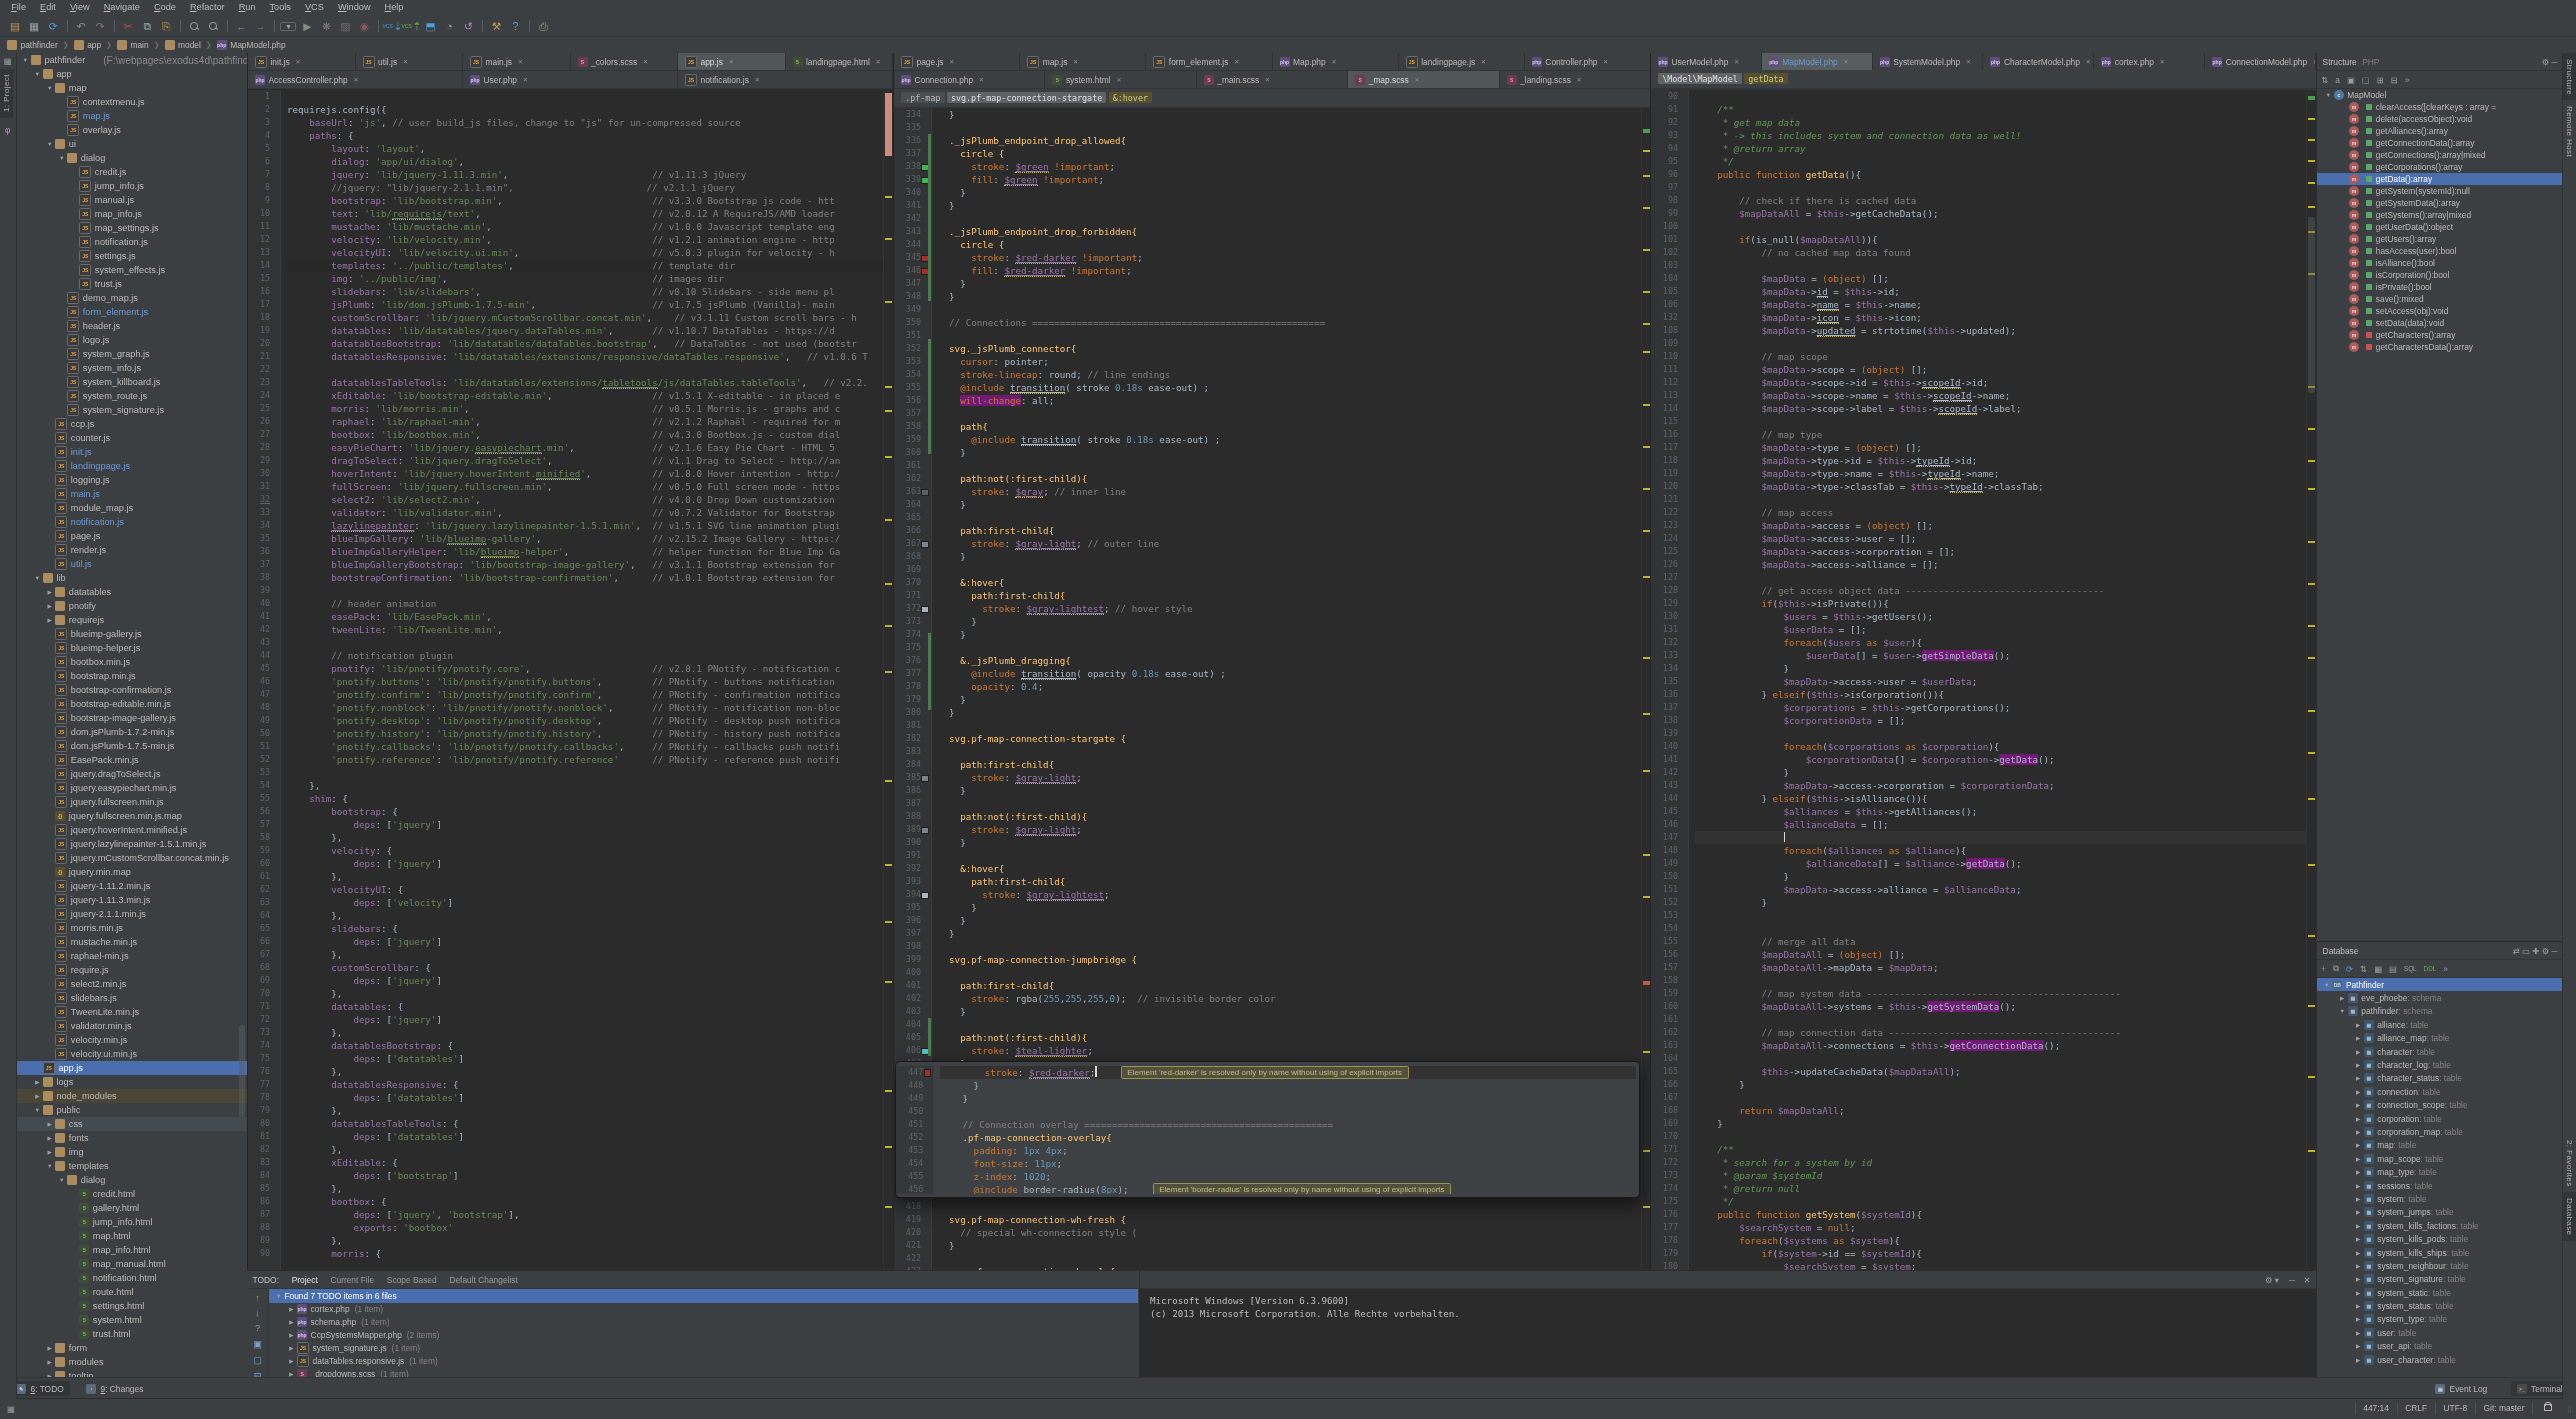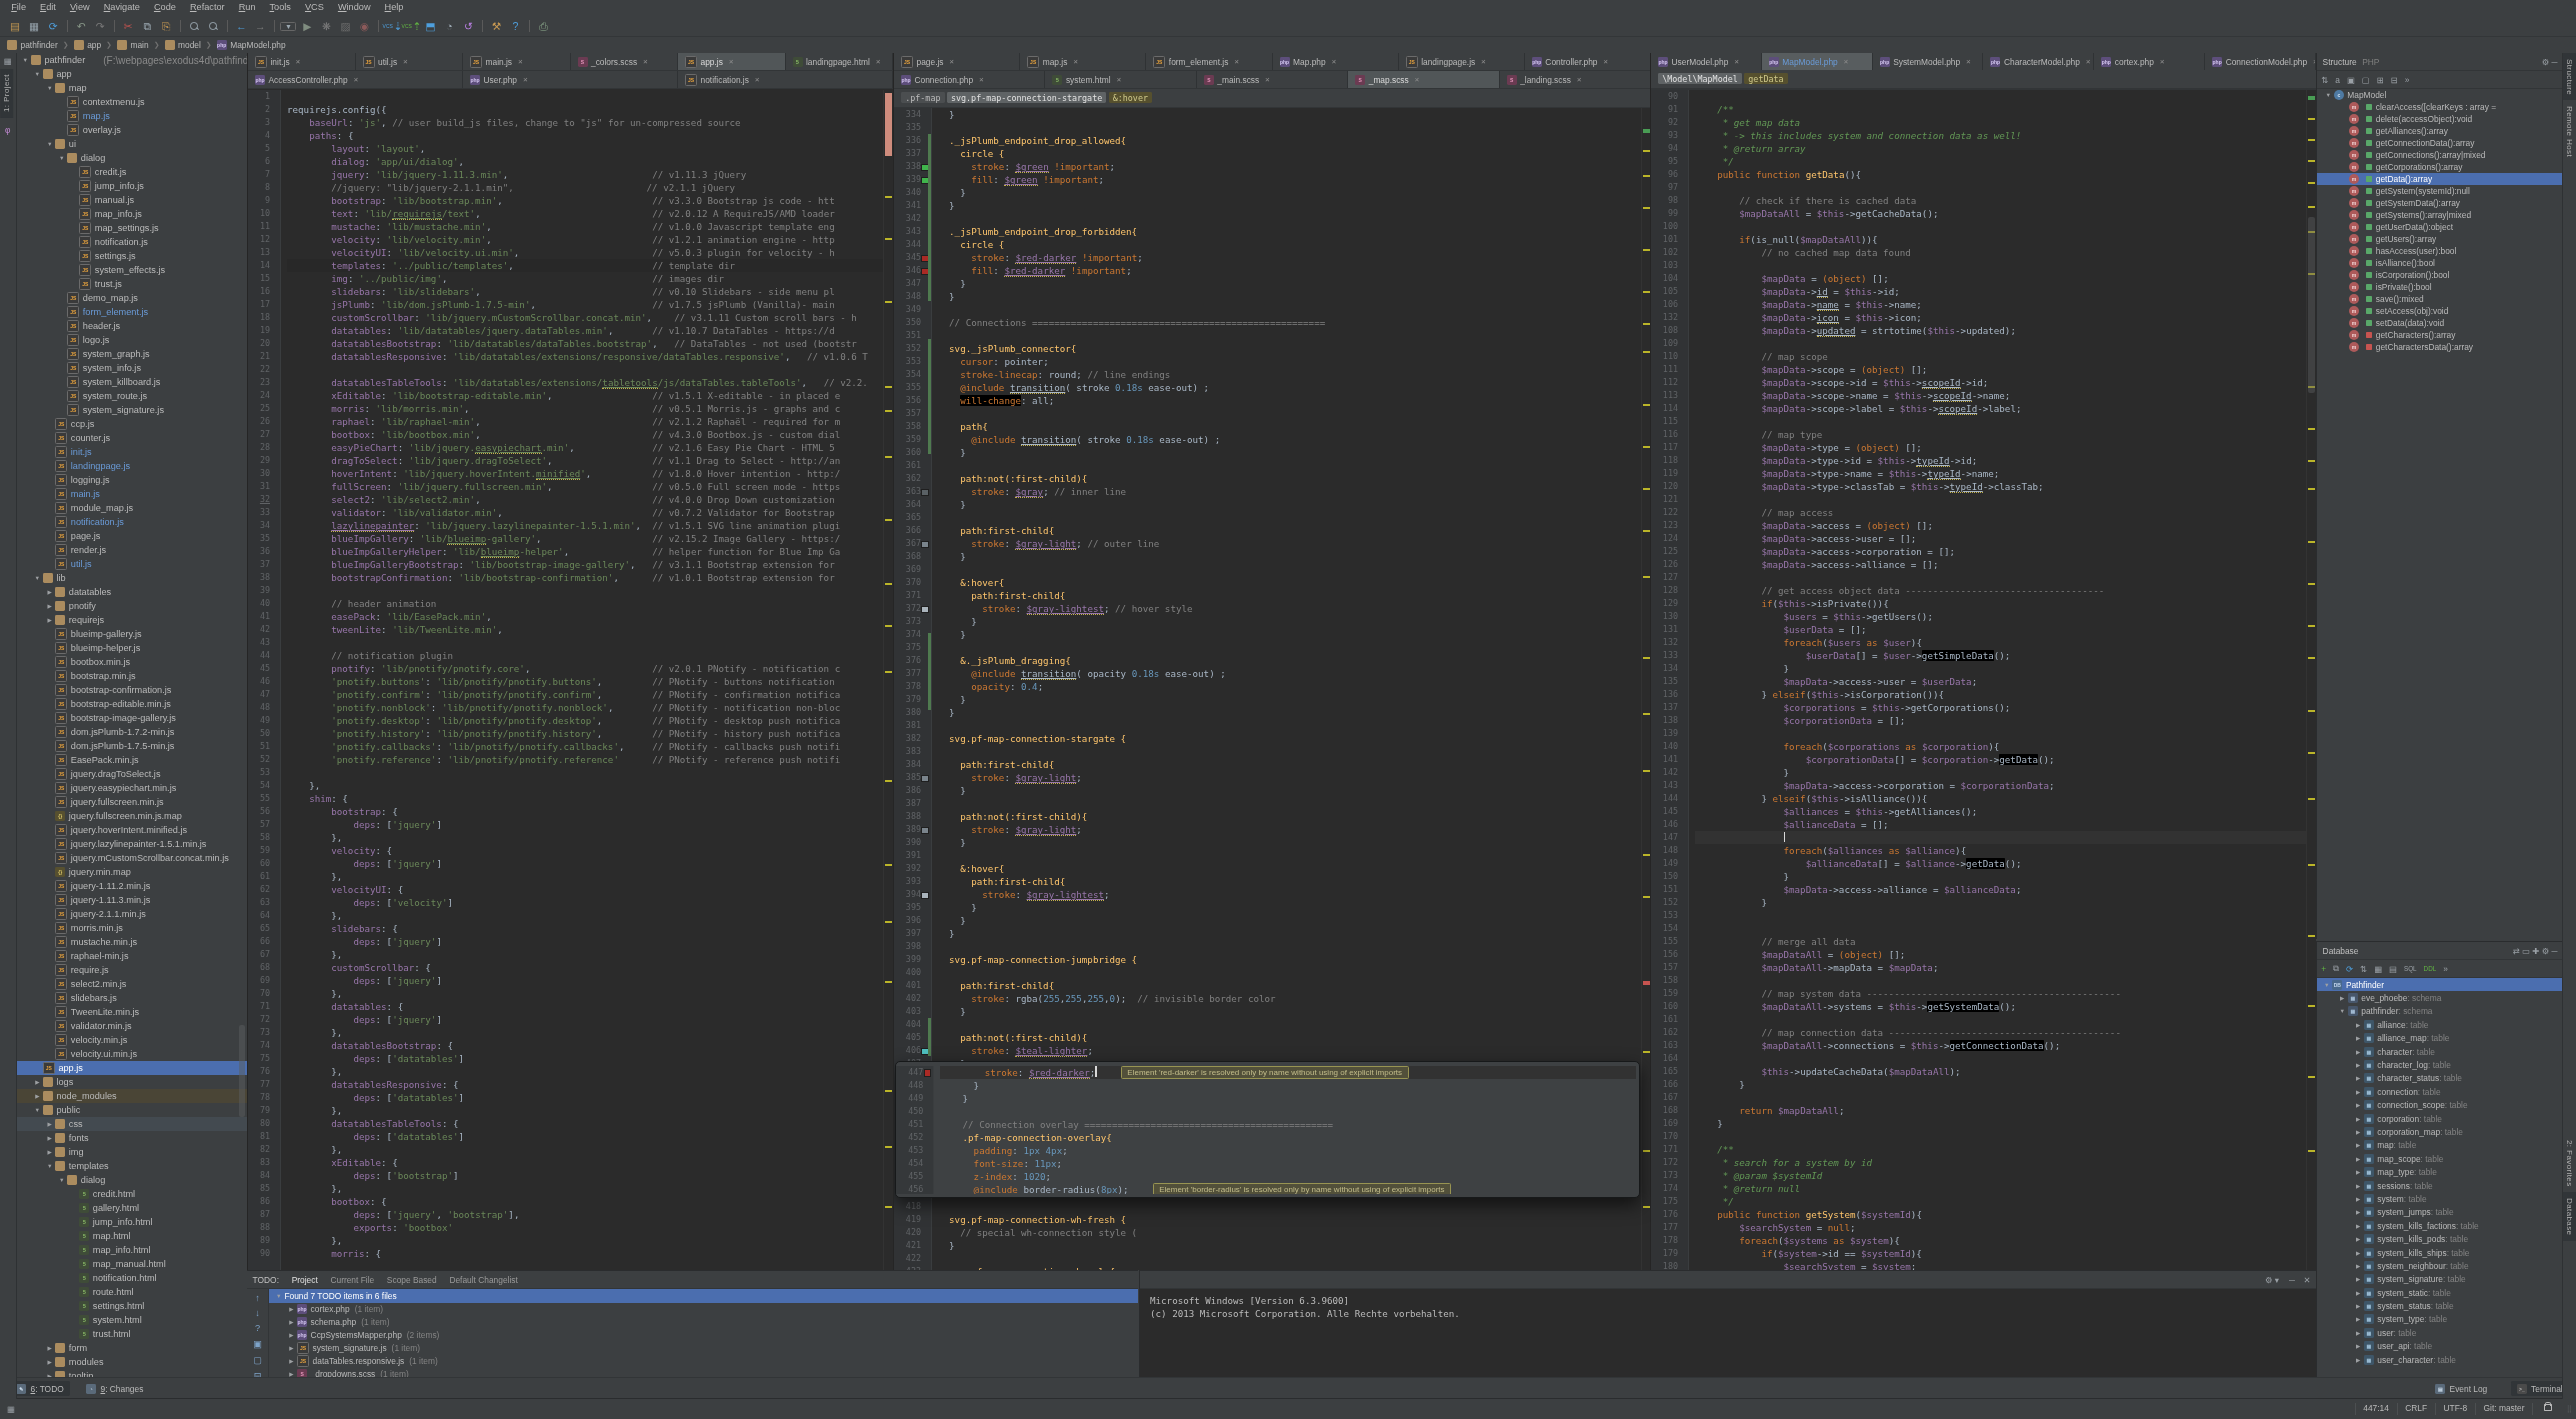--- a/index.html
+++ b/index.html
@@ -51,21 +51,21 @@
   .gutter{position:absolute;background:#313335;border-right:0.7px solid #3a3d3f}
   .gl{position:relative;text-align:right;color:#606366;font:8.4px "DejaVu Sans Mono",monospace;padding-right:10px}
   .sw{position:absolute;right:2.1px;top:3.5px;width:5.6px;height:5.6px;border:0.7px solid #1f1f1f}
   .vcsbar{position:absolute;width:2.8px;background:#4f7a4f}
   .codebox{position:absolute;overflow:hidden;font:9.2px "DejaVu Sans Mono",monospace;color:#a9b7c6}
   .row{white-space:pre}
   .row.cur{background:#323232}
   .row.curd{background:#282828}
   .s{color:#6a8759}.c{color:#808080}.k{color:#cc7832}.v{color:#9876aa}
   .n{color:#6897bb}.f{color:#ffc66d}.d{color:#629755;font-style:italic}
-  .mk{background:#000000;border-radius:0.7px}
+  .mk{background:#701a75;border-radius:0.7px}
   .w{border-bottom:0.7px dotted #c4b14a}
   .stripe{position:absolute;top:0;bottom:0;width:9.2px;right:0;background:#2b2b2b;border-left:0.7px solid #333}
   .smark{position:absolute;left:1.4px;width:6.3px}
   .caret{display:inline-block;width:1.4px;height:10.6px;background:#d8d8d8;vertical-align:-1.4px}
   
   .lens{position:absolute;background:#3e4143;border:0.7px solid #17191a;border-radius:5px;
         box-shadow:0 7px 18.3px rgba(0,0,0,.6);overflow:hidden;z-index:5}
   .tipc{display:inline-block;margin-left:24px;background:#52503a;border:0.7px solid #989452;color:#c3bd8b;
         font:8px "Liberation Sans",sans-serif;padding:0.7px 5.6px;border-radius:1.4px;vertical-align:0.7px}
   

